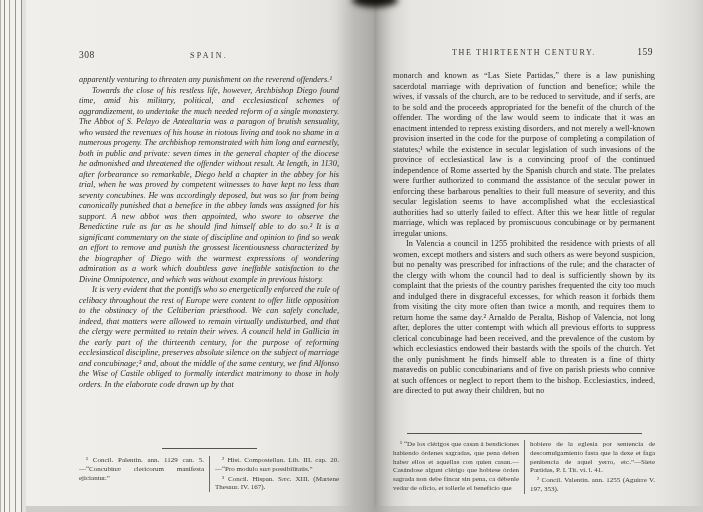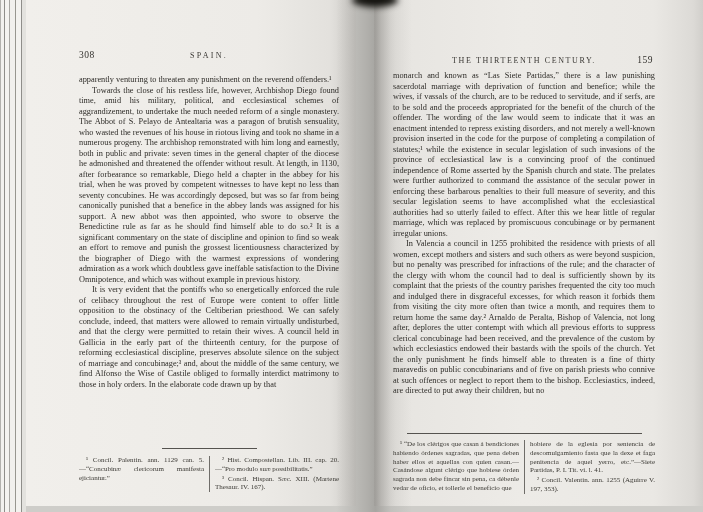--- a/index.html
+++ b/index.html
@@ -38,27 +38,27 @@
   }
   .gutter-blob{
     position:absolute;left:352px;top:-7px;width:46px;height:14px;
     background:#14130f;border-radius:50%;filter:blur(3px);
   }
 
   .page-header{position:absolute;font-size:8px;letter-spacing:2.3px;color:#3a3834;}
   .page-header .centered{display:block;text-align:center;}
   .pagenum{position:absolute;top:-1px;font-size:9.5px;letter-spacing:0.5px;color:#33312d;}
   .page-left  .page-header{top:51px;left:53px;width:260px;}
-  .page-right .page-header{top:56px;left:19px;width:262px;letter-spacing:1.6px;}
+  .page-right .page-header{top:48px;left:19px;width:262px;letter-spacing:1.6px;}
   .page-left  .pagenum{left:0;}
   .page-right .pagenum{right:2px;}
 
   .page-body{position:absolute;text-align:justify;font-size:8.3px;line-height:10.5px;
     color:#2e2c28;text-justify:inter-word;}
-  .page-left  .page-body{top:75px;left:53px;width:260px;}
+  .page-left  .page-body{top:75px;left:53px;width:260px;font-style:italic;}
   .page-right .page-body{top:71px;left:19px;width:262px;}
   .page-body p{margin:0;}
   .page-body p.indent{text-indent:13px;}
 
   .fn-rule{position:absolute;height:1px;background:#55534f;}
   .fn-rule-left{left:136px;top:448px;width:95px;}
   .fn-rule-right{left:33px;top:433px;width:235px;}
 
   .footnotes{position:absolute;display:flex;}
   .page-left  .footnotes{top:456px;left:53px;width:260px;}

